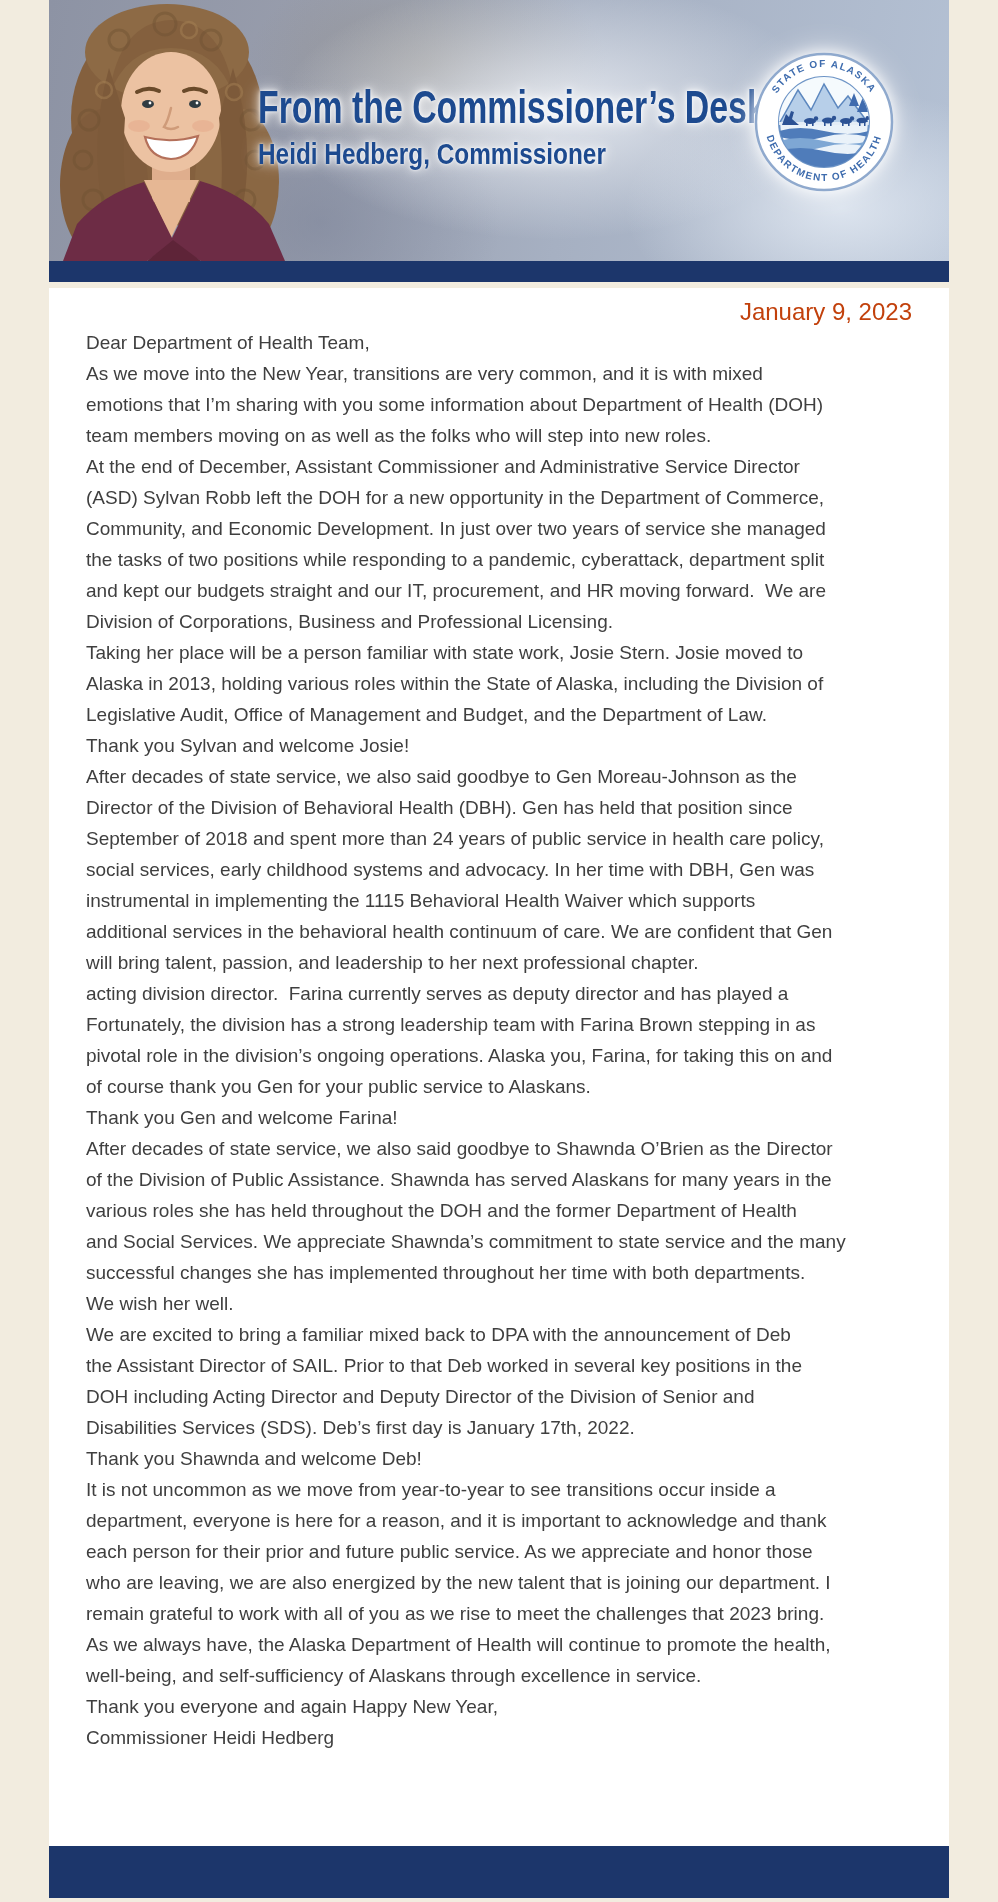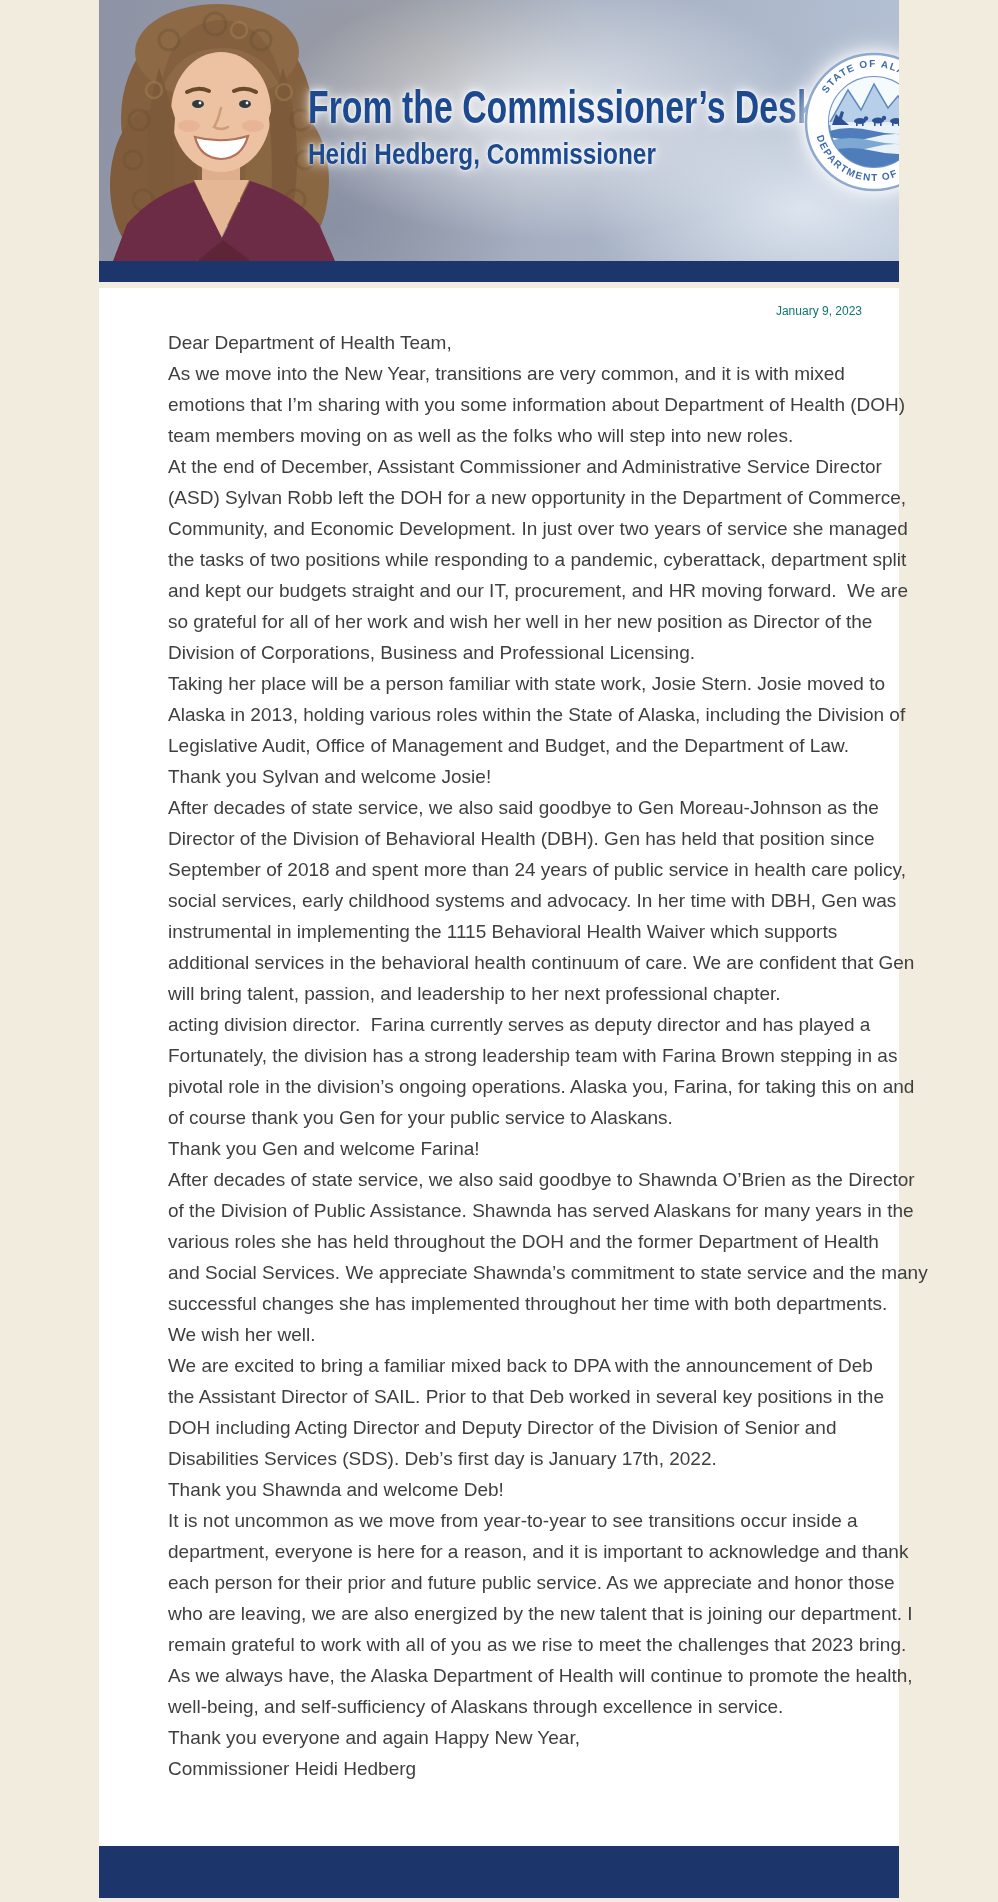--- a/index.html
+++ b/index.html
@@ -2,21 +2,21 @@
 <html><head>
 <meta charset="utf-8">
 <style>
   html, body {
     margin: 0;
     padding: 0;
     background: #f2ecdf;
     font-family: "Liberation Sans", "DejaVu Sans", sans-serif;
   }
   .page {
-    width: 800px;
+    width: 900px;
     margin: 0 auto;
     min-height: 1902px;
     position: relative;
   }
   
   .banner {
     position: relative;
     height: 261px;
     overflow: hidden;
     background:
@@ -84,27 +84,26 @@
   .letter {
     margin-top: 6px;
     background: #ffffff;
     height: 1558px;
     box-sizing: border-box;
     padding-top: 8px;
   }
   .date-line {
     text-align: right;
     padding-right: 37px;
-    font-size: 12px;
+    font-size: 24px;
     line-height: 31px;
-    color: #0f766e;
+    color: #c2410c;
   }
   .lines {
     padding-left: 37px;
-    margin-left: 32px;
   }
   .line {
     font-size: 19px;
     line-height: 31px;
     color: #3f3f3f;
     white-space: pre;
   }
 </style>
 </head>
 <body>
@@ -248,21 +247,20 @@
     <div class="lines">
         <div class="line">Dear Department of Health Team,</div>
         <div class="line">As we move into the New Year, transitions are very common, and it is with mixed</div>
         <div class="line">emotions that I’m sharing with you some information about Department of Health (DOH)</div>
         <div class="line">team members moving on as well as the folks who will step into new roles.</div>
         <div class="line">At the end of December, Assistant Commissioner and Administrative Service Director</div>
         <div class="line">(ASD) Sylvan Robb left the DOH for a new opportunity in the Department of Commerce,</div>
         <div class="line">Community, and Economic Development. In just over two years of service she managed</div>
         <div class="line">the tasks of two positions while responding to a pandemic, cyberattack, department split</div>
         <div class="line">and kept our budgets straight and our IT, procurement, and HR moving forward.  We are</div>
-        <div class="line">so grateful for all of her work and wish her well in her new position as Director of the</div>
         <div class="line">Division of Corporations, Business and Professional Licensing.</div>
         <div class="line">Taking her place will be a person familiar with state work, Josie Stern. Josie moved to</div>
         <div class="line">Alaska in 2013, holding various roles within the State of Alaska, including the Division of</div>
         <div class="line">Legislative Audit, Office of Management and Budget, and the Department of Law.</div>
         <div class="line">Thank you Sylvan and welcome Josie!</div>
         <div class="line">After decades of state service, we also said goodbye to Gen Moreau-Johnson as the</div>
         <div class="line">Director of the Division of Behavioral Health (DBH). Gen has held that position since</div>
         <div class="line">September of 2018 and spent more than 24 years of public service in health care policy,</div>
         <div class="line">social services, early childhood systems and advocacy. In her time with DBH, Gen was</div>
         <div class="line">instrumental in implementing the 1115 Behavioral Health Waiver which supports</div>

